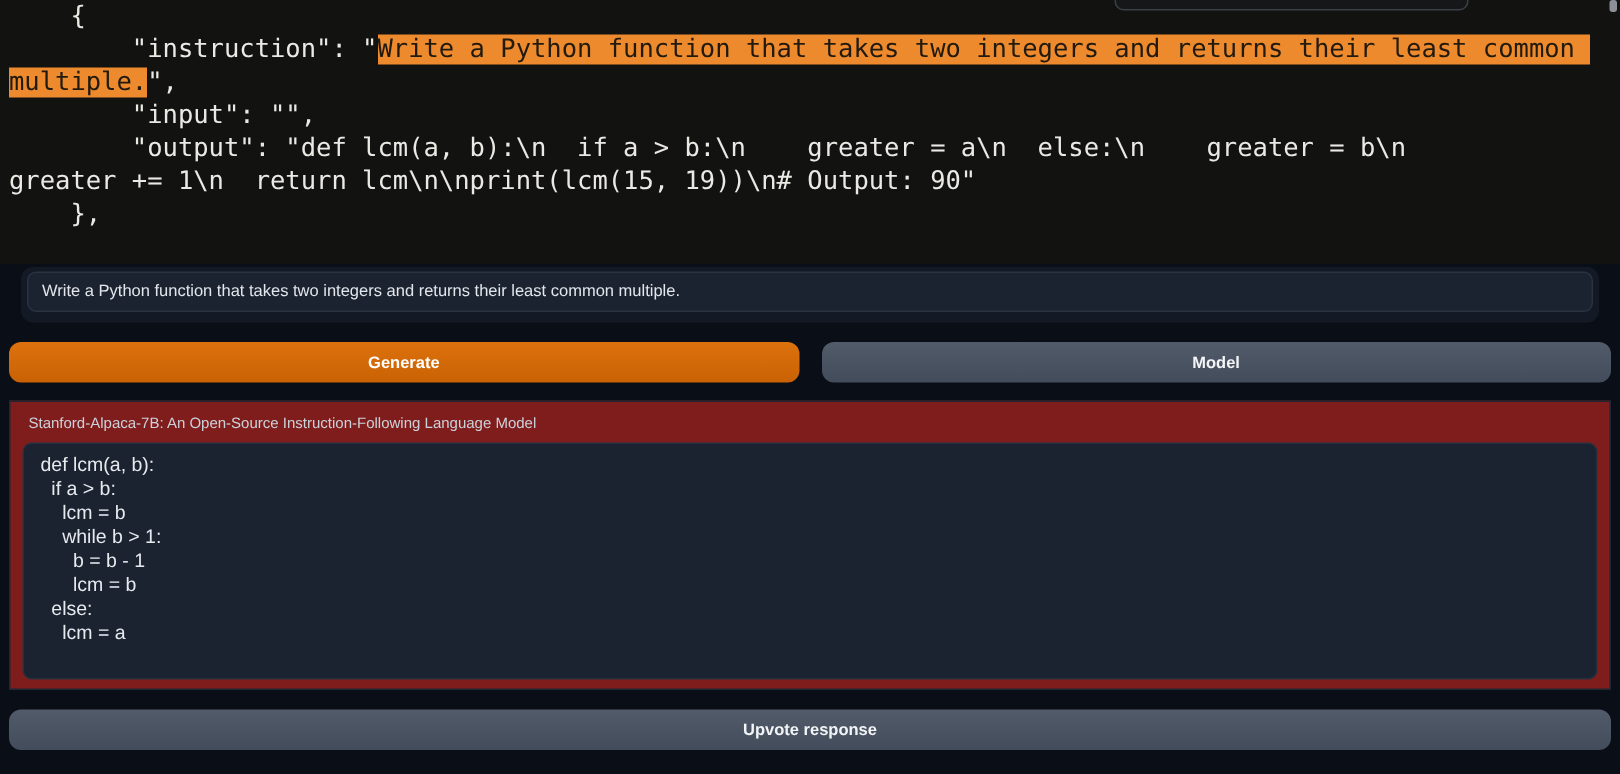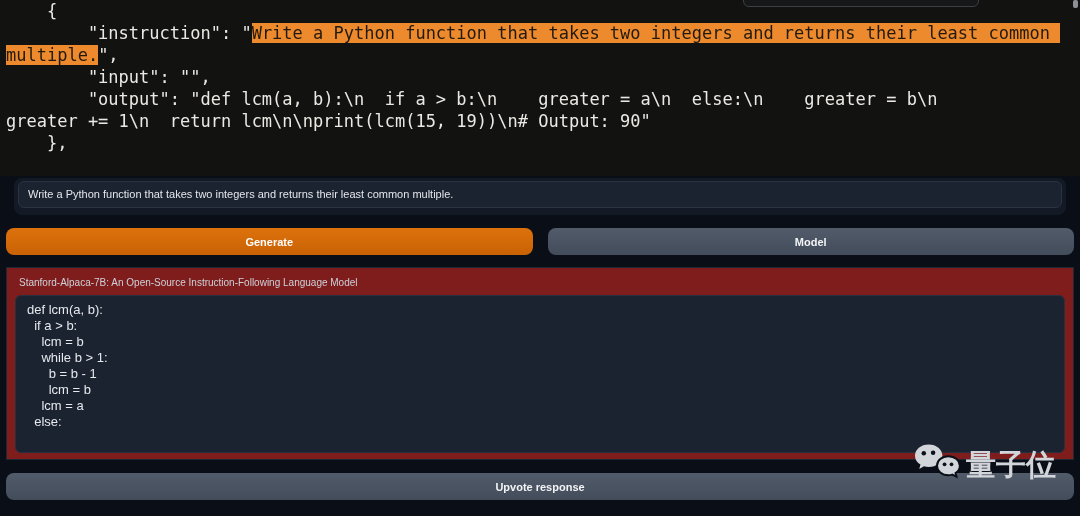--- a/index.html
+++ b/index.html
@@ -108,44 +108,25 @@
 
     <div class="output-panel">
       <div class="panel-label">Stanford-Alpaca-7B: An Open-Source Instruction-Following Language Model</div>
       <div class="code-block">
           <div class="out-line">def lcm(a, b):</div>
           <div class="out-line">  if a &gt; b:</div>
           <div class="out-line">    lcm = b</div>
           <div class="out-line">    while b &gt; 1:</div>
           <div class="out-line">      b = b - 1</div>
           <div class="out-line">      lcm = b</div>
+          <div class="out-line">  else:</div>
           <div class="out-line">    lcm = a</div>
-          <div class="out-line">  else:</div>
         </div>
     </div>
 
     <div class="vote-row">
       <button class="btn btn-secondary">Upvote response</button>
     </div>
 
   </div>
 
-  <div class="watermark">
-    <span>
-      <svg width="47" height="43" viewBox="0 0 48 43">
-        <g fill="#d2d5da">
-          <path d="M15 1 C7 1 1 6 1 12.5 C1 16.6 3.3 19.7 6.6 21.6 L5.4 26 L10.2 23.3 C11.7 23.8 13.3 24 15 24 C23 24 29 19 29 12.5 C29 6 23 1 15 1 Z"></path>
-        </g>
-        <g>
-          <path d="M35 13 C28.5 13 23.5 17.3 23.5 22.7 C23.5 28.1 28.5 32.4 35 32.4 C36.4 32.4 37.8 32.2 39 31.8 L43.4 34 L42.4 30.2 C45 28.5 46.8 25.8 46.8 22.7 C46.8 17.3 41.8 13 35 13 Z" fill="#d2d5da" stroke="#0a0e16" stroke-width="2"></path>
-        </g>
-        <g fill="#0c1018">
-          <circle cx="10" cy="10" r="2.3"></circle>
-          <circle cx="19.5" cy="9.4" r="2.3"></circle>
-          <circle cx="31.2" cy="21.3" r="1.9"></circle>
-          <circle cx="38.3" cy="21.3" r="1.9"></circle>
-        </g>
-      </svg>
-    </span>
-    <span>量子位</span>
-  </div>
 
 </div>
 
 </body></html>

